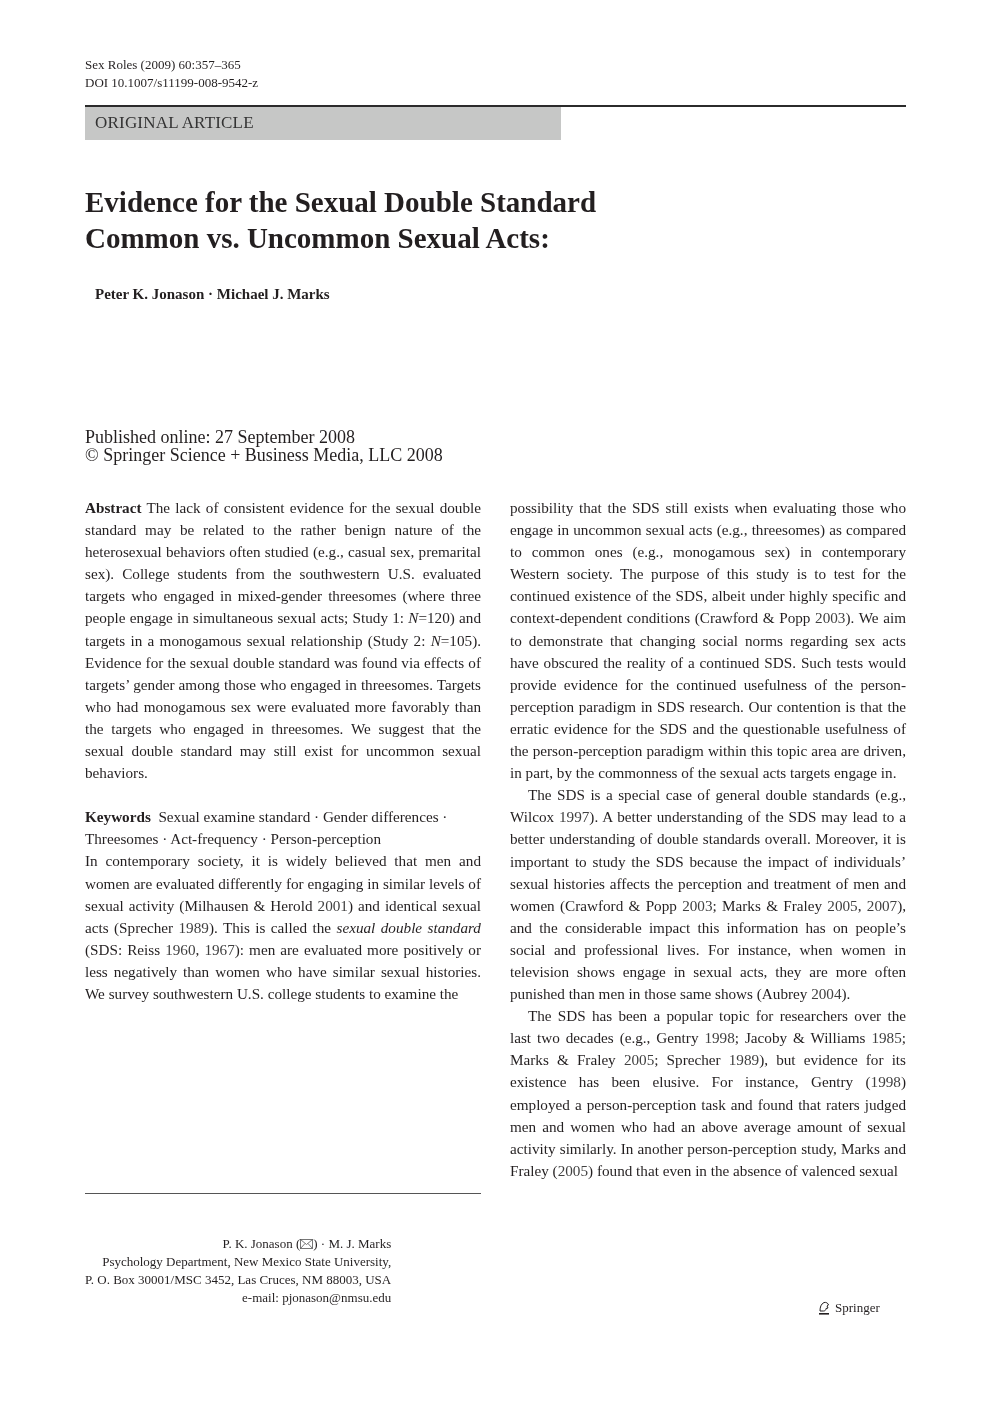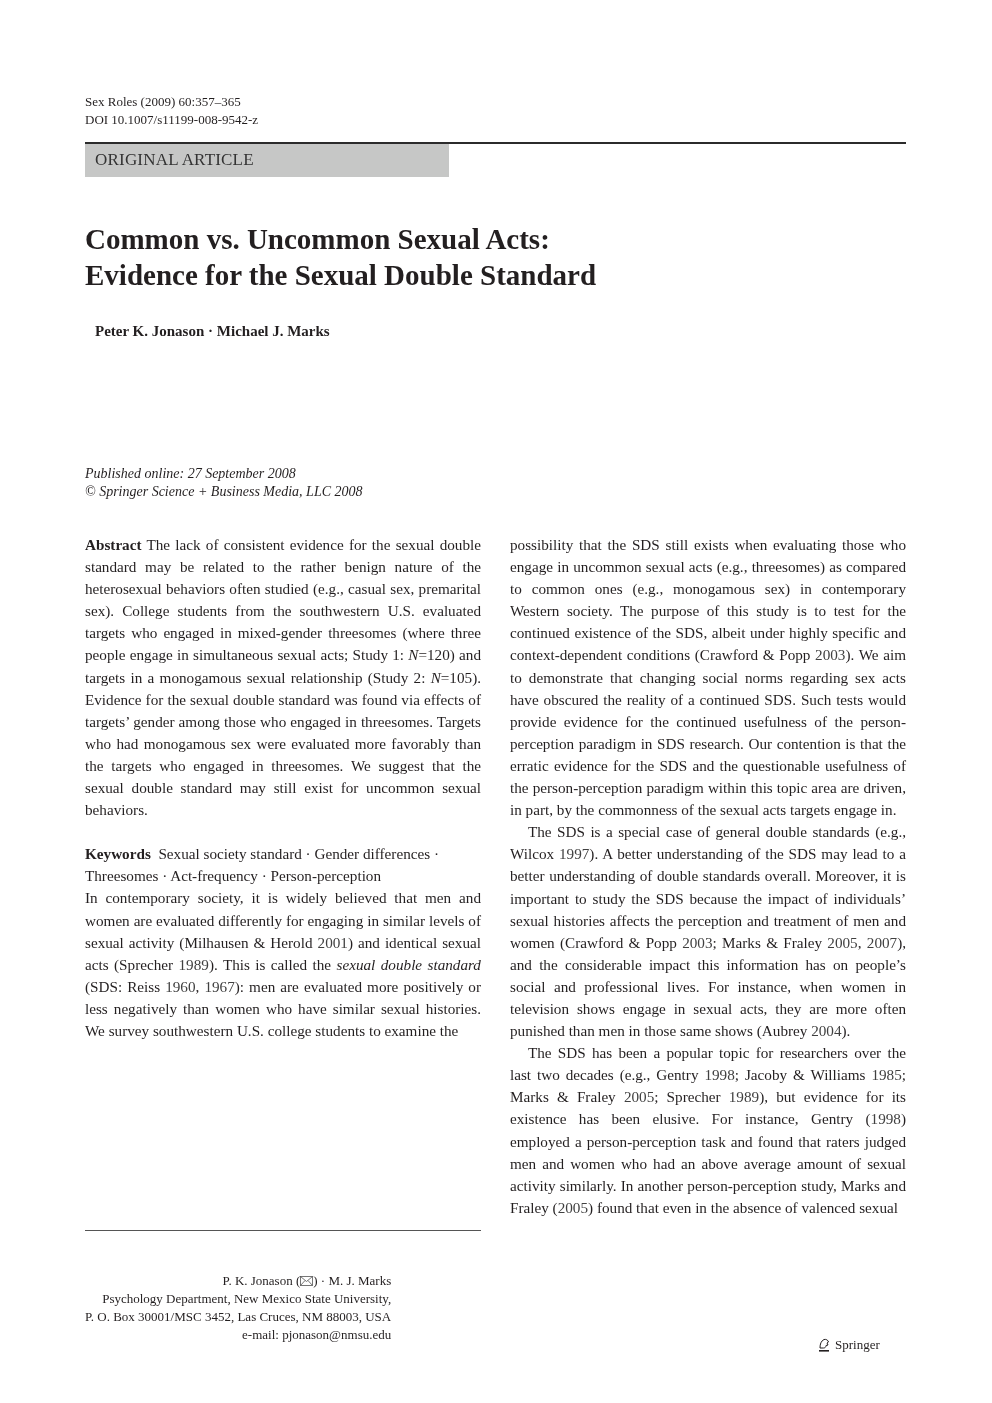--- a/index.html
+++ b/index.html
@@ -1,25 +1,25 @@
 <!DOCTYPE html>
 <html><head>
 <meta charset="utf-8">
 <style>
   html, body { margin: 0; padding: 0; background: #ffffff; }
   body { width: 992px; height: 1403px; position: relative; overflow: hidden;
          font-family: "Liberation Serif", serif; color: #231f20; }
-  .abs { position: absolute; margin-top: 37px; }
+  .abs { position: absolute; }
   .journal { left: 85px; top: 56px; font-size: 13px; line-height: 18px; }
   .rule-top { left: 85px; top: 105px; width: 821px; height: 2px; background: #2b2b2b; }
-  .banner { left: 85px; top: 107px; width: 364px; height: 33px; background: #c6c7c6; }
+  .banner { left: 85px; top: 107px; width: 476px; height: 33px; background: #c6c7c6; }
   .banner span { position: absolute; left: 10px; top: 6px; font-size: 17px; letter-spacing: 0.2px; color: #333; }
   .title { left: 85px; top: 184px; font-size: 29px; line-height: 36px; font-weight: bold; color: #231f20; }
   .authors { left: 95px; top: 286px; font-size: 15px; font-weight: bold; }
-  .pub { left: 85px; top: 428px; font-size: 14px; line-height: 18px; font-style: italic; }
+  .pub { left: 85px; top: 428px; font-size: 18px; line-height: 18px; }
   .col { width: 396px; font-size: 15.2px; line-height: 22.1px; text-align: justify; }
   .col p { margin: 0; }
   .col-left { left: 85px; top: 497px; }
   .col-right { left: 510px; top: 497px; }
   .indent { text-indent: 18px; }
   .kw { margin-top: 22px !important; }
   .heading { font-weight: bold; margin: 42px 0 22px 0 !important; }
   .cite { color: #404040; }
   em { font-style: italic; }
   .rule-foot { left: 85px; top: 1193px; width: 396px; height: 1px; background: #555; }
@@ -34,34 +34,34 @@
 <div class="abs journal">
   <div>Sex Roles (2009) 60:357–365</div>
   <div>DOI 10.1007/s11199-008-9542-z</div>
 </div>
 <div class="abs rule-top"></div>
 <div class="abs banner">
   <span>ORIGINAL ARTICLE</span>
 </div>
 
 <div class="abs title">
+  <div>Evidence for the Sexual Double Standard</div>
   <div>Common vs. Uncommon Sexual Acts:</div>
-  <div>Evidence for the Sexual Double Standard</div>
 </div>
 <div class="abs authors">Peter K. Jonason · Michael J. Marks</div>
 
 <div class="abs pub">
   <div>Published online: 27 September 2008</div>
   <div><span>©</span> <span>Springer Science + Business Media, LLC 2008</span></div>
 </div>
 
 <div class="abs col col-left">
   <p><b>Abstract</b><span> The lack of consistent evidence for the sexual double standard may be related to the rather benign nature of the heterosexual behaviors often studied (e.g., casual sex, premarital sex). College students from the southwestern U.S. evaluated targets who engaged in mixed-gender threesomes (where three people engage in simultaneous sexual acts; Study 1: </span><em>N</em><span>=120) and targets in a monogamous sexual relationship (Study 2: </span><em>N</em><span>=105). Evidence for the sexual double standard was found via effects of targets’ gender among those who engaged in threesomes. Targets who had monogamous sex were evaluated more favorably than the targets who engaged in threesomes. We suggest that the sexual double standard may still exist for uncommon sexual behaviors.</span></p>
 
-  <p class="kw" style="text-align:left;"><b>Keywords</b>&nbsp; <span>Sexual society standard · Gender differences · Threesomes · Act-frequency · Person-perception</span></p>
+  <p class="kw" style="text-align:left;"><b>Keywords</b>&nbsp; <span>Sexual examine standard · Gender differences · Threesomes · Act-frequency · Person-perception</span></p>
 
 
   <p id="p1-left"><span>In contemporary society, it is widely believed that men and women are evaluated differently for engaging in similar levels of sexual activity (Milhausen &amp; Herold </span><span class="cite">2001</span><span>) and identical sexual acts (Sprecher </span><span class="cite">1989</span><span>). This is called the </span><em>sexual double standard</em><span> (SDS: Reiss </span><span class="cite">1960</span><span>, </span><span class="cite">1967</span><span id="p1-left-tail">): men are evaluated more positively or less negatively than women who have similar sexual histories. We survey southwestern U.S. college students to examine the</span></p>
 </div>
 
 <div class="abs rule-foot"></div>
 <div class="abs footnote">
   <div><span>P. K. Jonason (</span><svg class="envelope" viewBox="0 0 13 10">
         <rect x="0.5" y="0.5" width="12" height="9" fill="none" stroke="#555" stroke-width="0.8"></rect>
         <path d="M0.5 0.5 L6.5 5.5 L12.5 0.5 M0.5 9.5 L5 4.5 M12.5 9.5 L8 4.5" fill="none" stroke="#555" stroke-width="0.8"></path>

